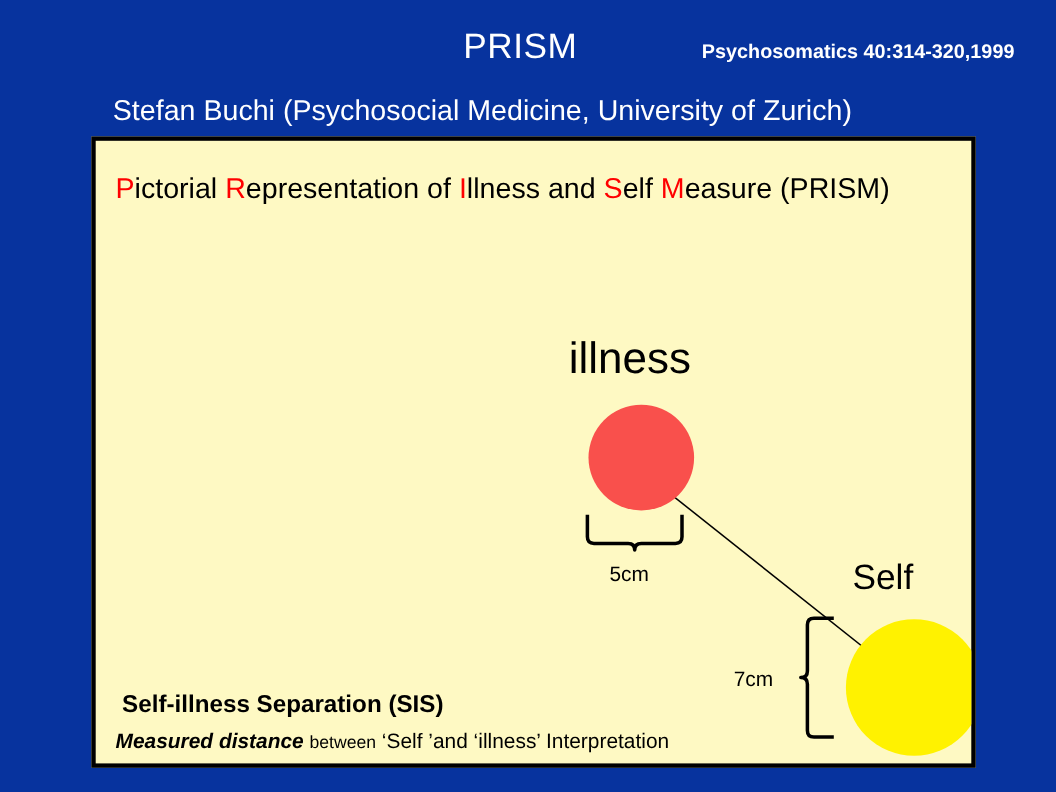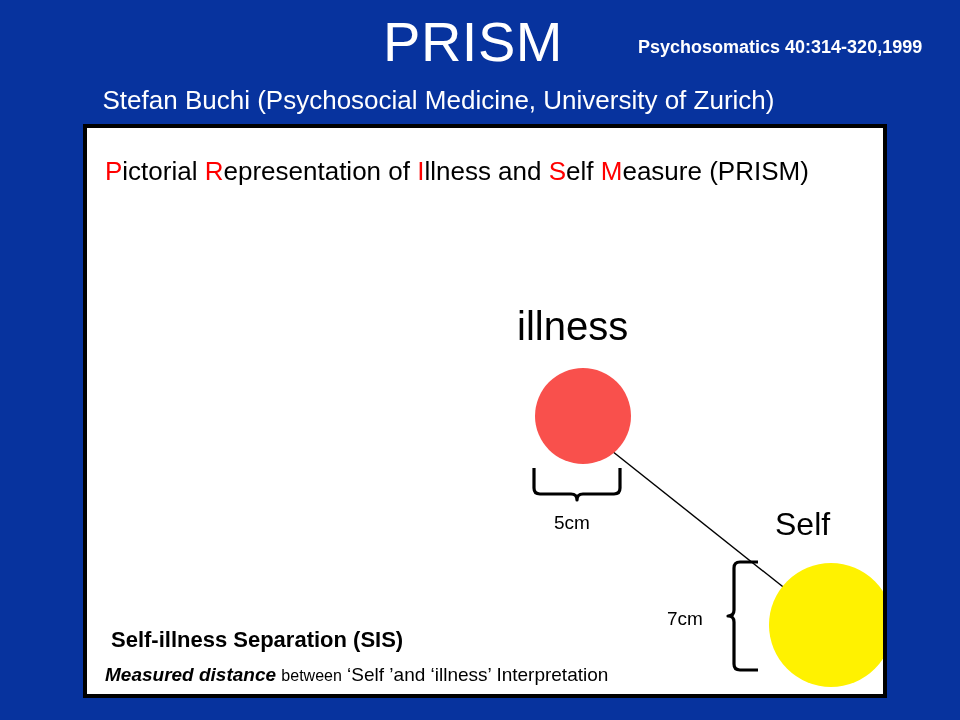--- a/index.html
+++ b/index.html
@@ -23,21 +23,21 @@
     width: 960px;
     height: 125px;
   }
   #prism-title {
     position: absolute;
     left: 383px;
     top: 14px;
     width: 180px;
     text-align: center;
     color: #FFFFFF;
-    font-size: 56px;
+    font-size: 32px;
     line-height: 56px;
     letter-spacing: 0.5px;
     white-space: nowrap;
   }
   #citation {
     position: absolute;
     left: 594px;
     top: 36px;
     color: #FFFFFF;
     font-size: 18px;
@@ -156,21 +156,21 @@
 
 <div id="slide-header">
 
   <div id="prism-title">PRISM</div>
 
   <div id="citation">Psychosomatics 40:314-320,1999</div>
 
   <div id="author-line">Stefan Buchi (Psychosocial Medicine, University of Zurich)</div>
 </div>
 
-<div id="content-panel" style="background: #ffffff; border-color: rgb(0, 0, 0);">
+<div id="content-panel" style="background: #fef9c3; border-color: rgb(0, 0, 0);">
 
   <div id="panel-heading"><span class="initial">P</span><span>ictorial </span><span class="initial">R</span><span>epresentation of </span><span class="initial">I</span><span>llness and </span><span class="initial">S</span><span>elf </span><span class="initial">M</span><span>easure (PRISM)</span></div>
 
   <div id="diagram">
 
     <svg width="796" height="566" viewBox="0 0 796 566">
 
       <line id="connector-line" x1="496" y1="300" x2="744" y2="497" stroke="#000000" stroke-width="1.4"></line>
 
       <circle id="illness-circle" cx="496" cy="288" r="48" fill="#F9504C"></circle>

